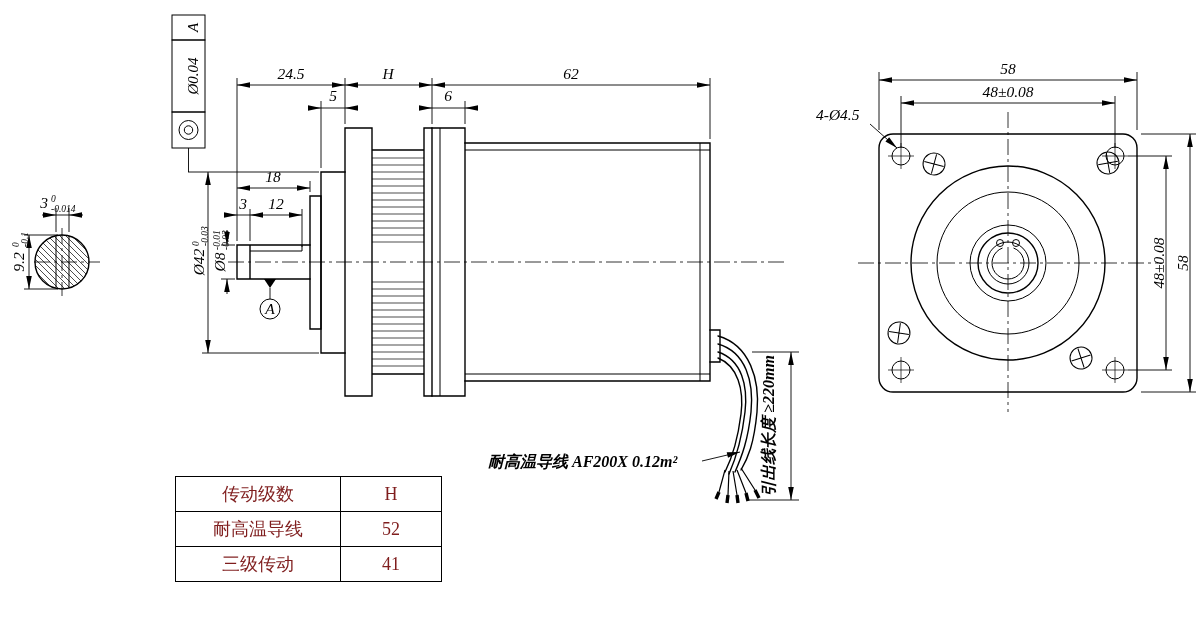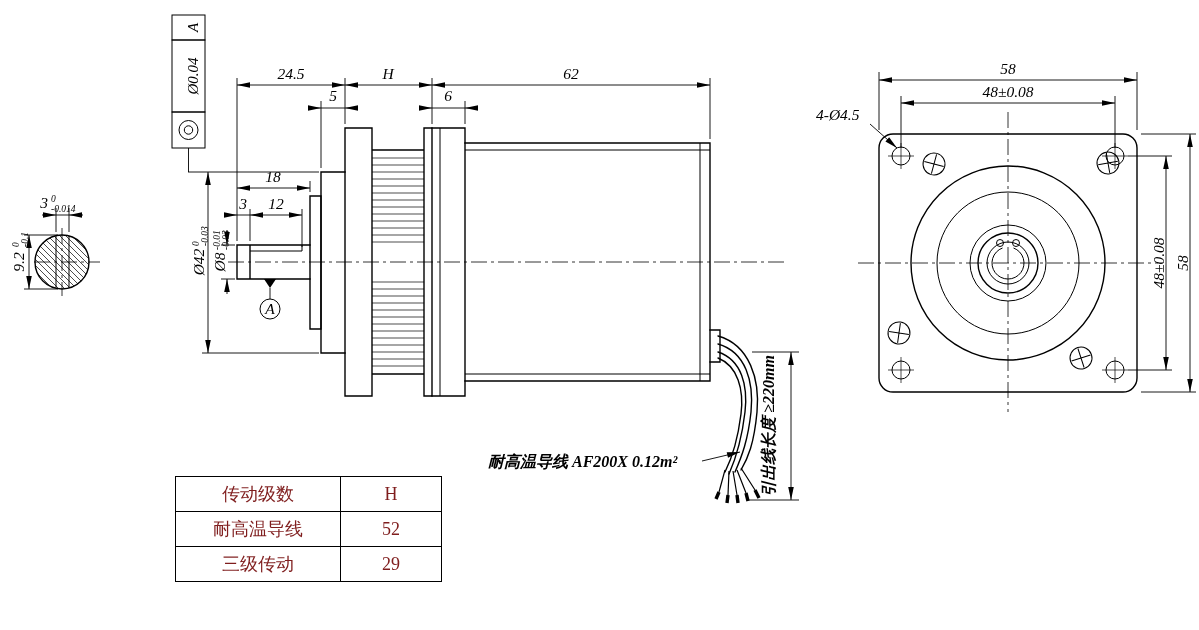--- a/index.html
+++ b/index.html
@@ -283,18 +283,18 @@
           <tr>
       <th class="c1">传动级数</th>
       <th class="c2">H</th>
     </tr>
     <tr>
       <td class="c1">耐高温导线</td>
       <td class="c2">52</td>
     </tr>
     <tr>
       <td class="c1">三级传动</td>
-      <td class="c2">29</td>
+      <td class="c2">41</td>
     </tr>
   </tbody>
       </table>
 </div>
 </div>
 
 </body></html>

